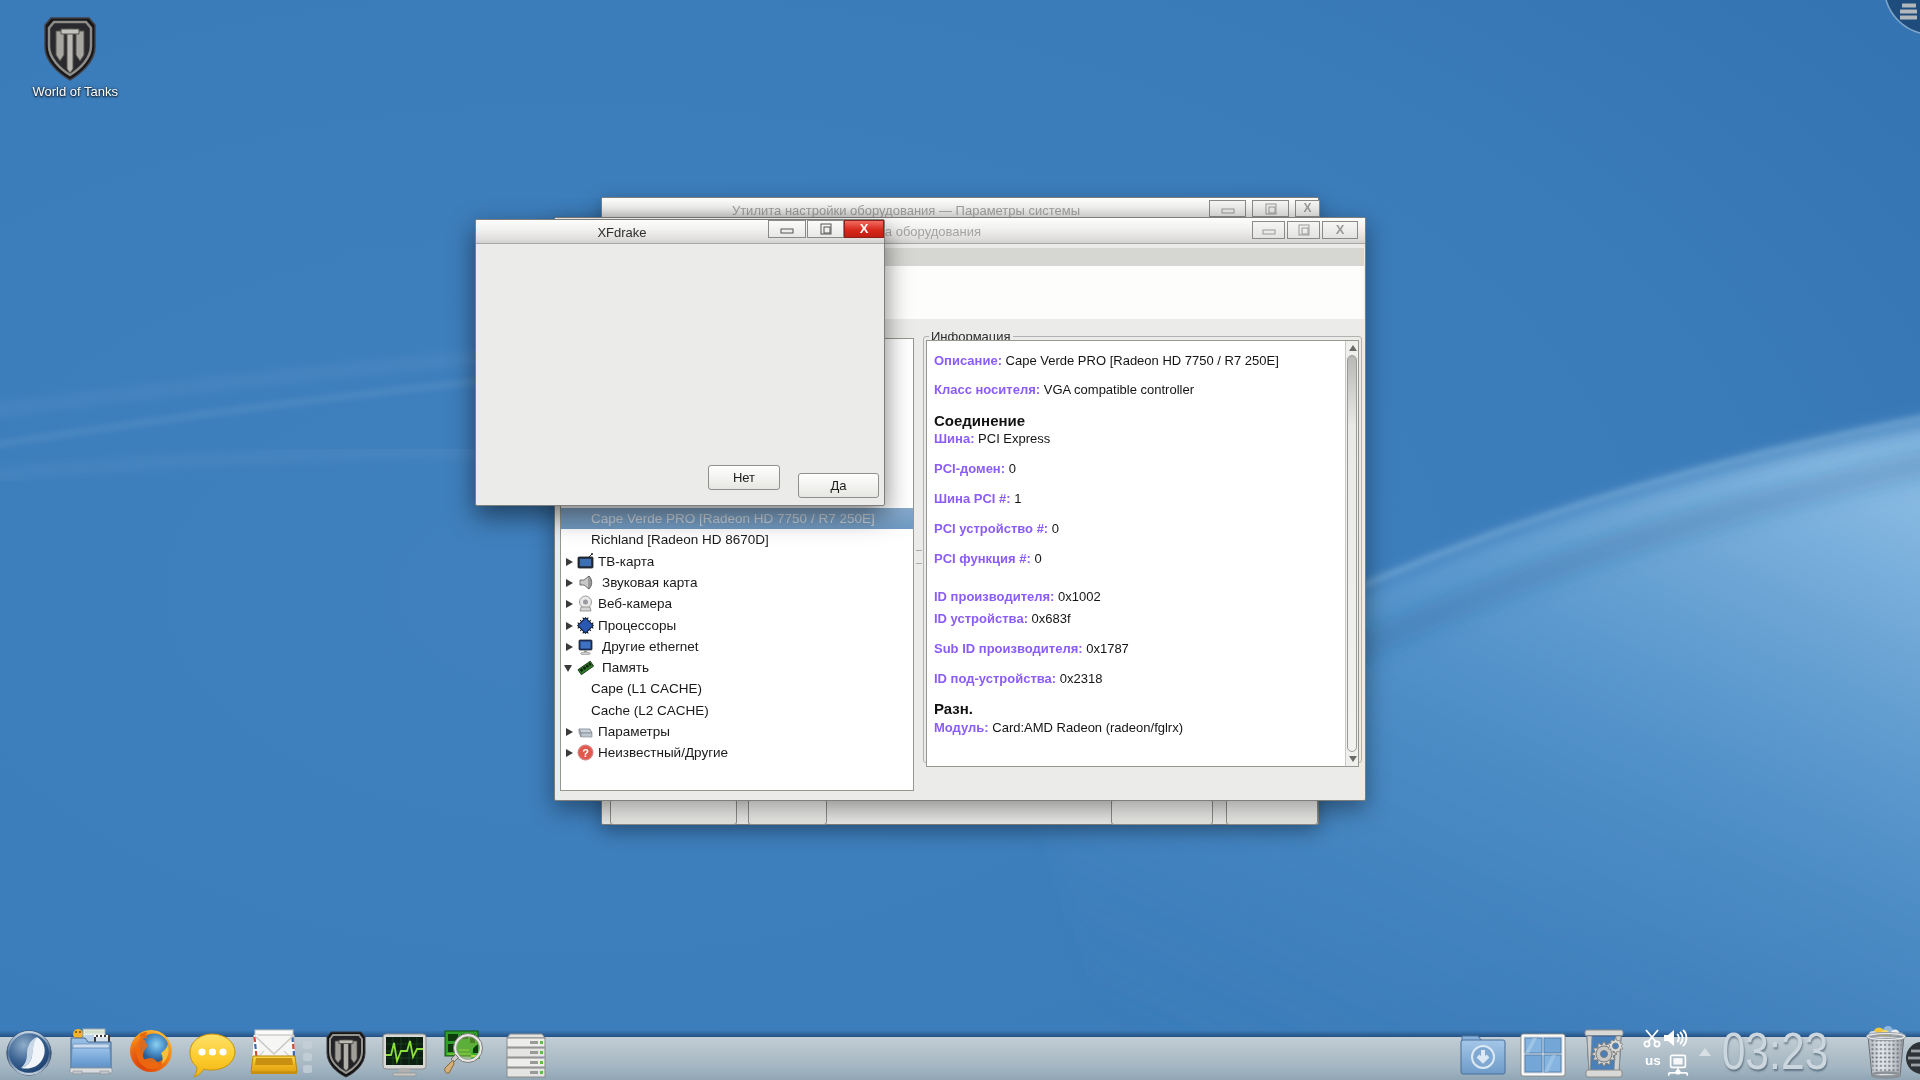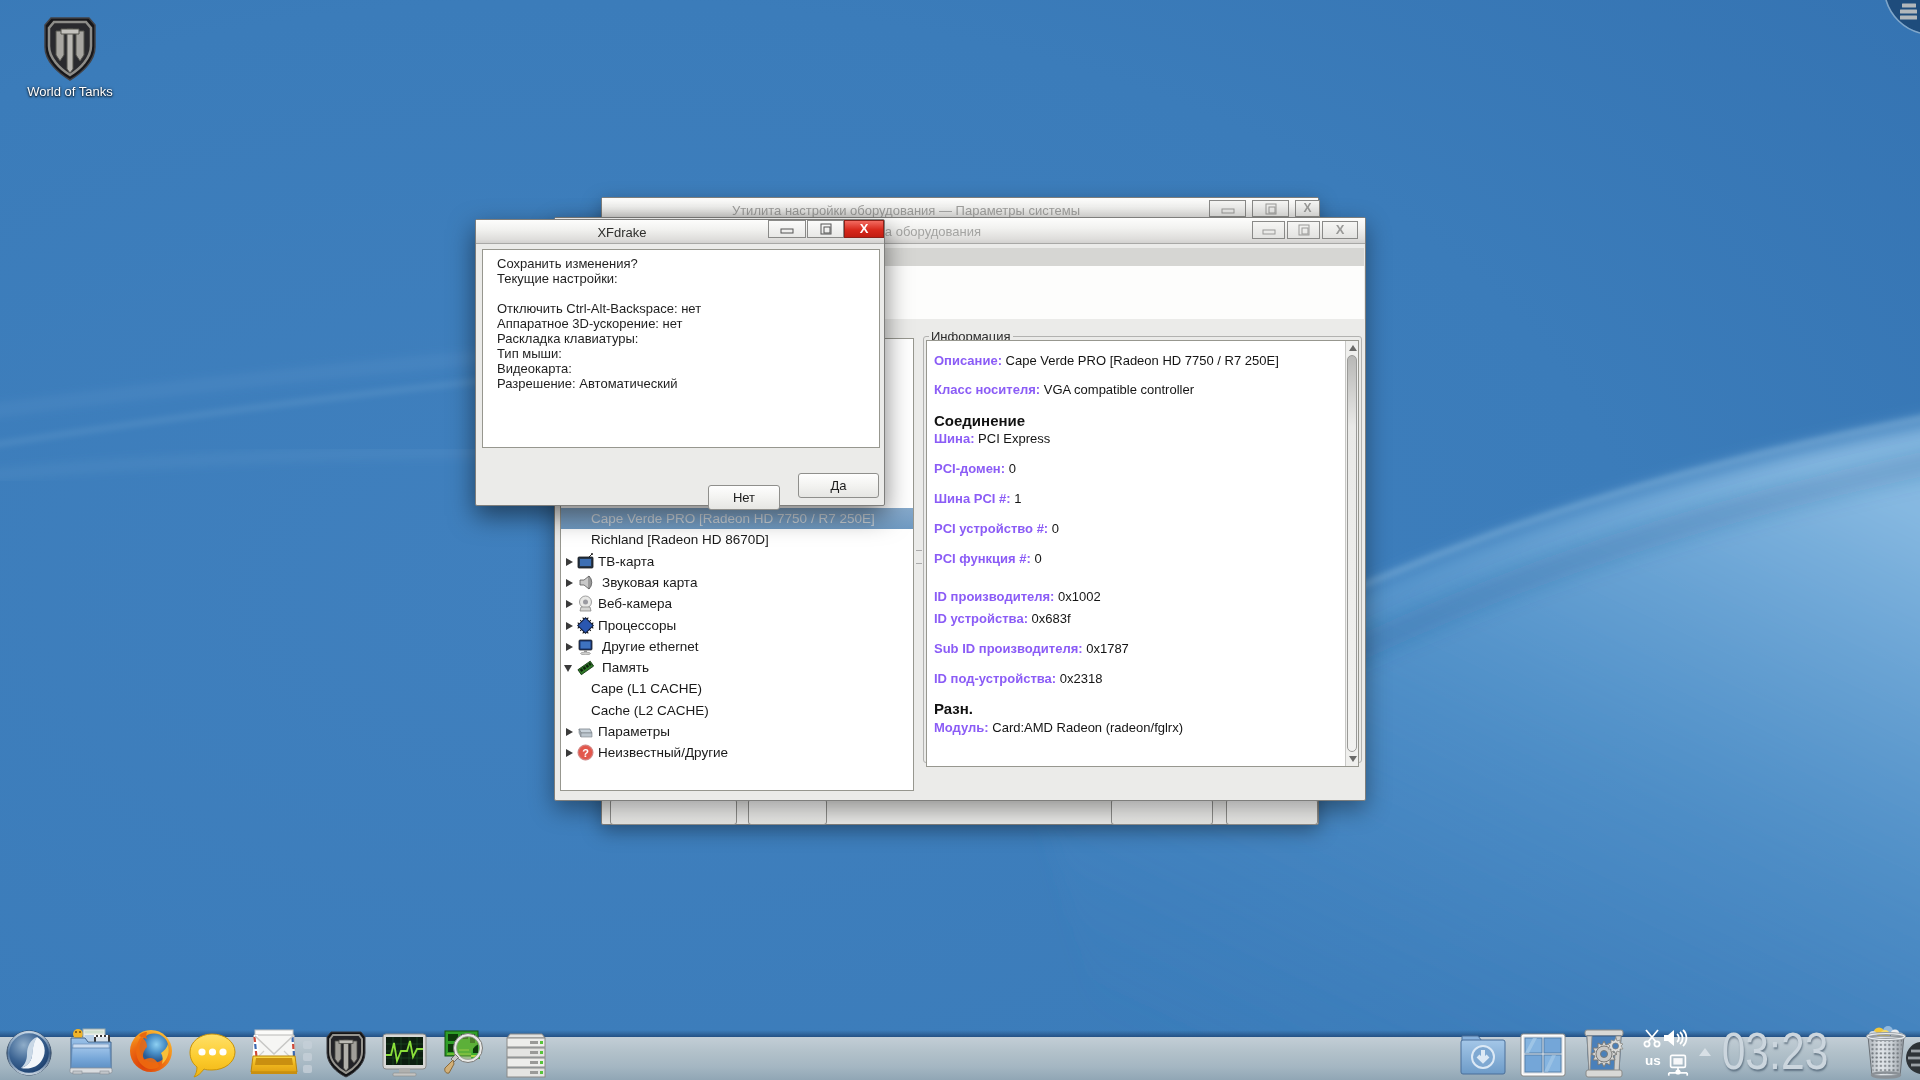--- a/index.html
+++ b/index.html
@@ -81,21 +81,21 @@
 
 <div class="abs" style="left:22px;top:14px;width:96px;height:92px">
  <svg width="52" height="64" viewBox="0 0 52 64" style="position:absolute;left:22px;top:3px">
   <path d="M7,1 L45,1 L51,8 L51,30 C51,44 38,56 26,63 C14,56 1,44 1,30 L1,8 Z" fill="#17171a" stroke="#434347" stroke-width="1.5"></path>
   <path d="M10,5 L42,5 L47,11 L47,29 C47,41 36,52 26,58 C16,52 5,41 5,29 L5,11 Z" fill="#2a2a2e" stroke="#8e8d89" stroke-width="2.5"></path>
   <path d="M23,12 L29,12 L29,52 L26,56 L23,52 Z" fill="#b9b7b2" stroke="#55544f" stroke-width="1"></path>
   <path d="M12,14 L20,14 L20,38 L16,44 L12,38 Z" fill="#a8a6a1" stroke="#55544f" stroke-width="1"></path>
   <path d="M32,14 L40,14 L40,38 L36,44 L32,38 Z" fill="#a8a6a1" stroke="#55544f" stroke-width="1"></path>
   <path d="M17,12 L35,12 L35,17 L17,17 Z" fill="#c4c2bd" stroke="#55544f" stroke-width="1"></path>
  </svg>
- <div class="abs" style="left:0;top:70px;width:96px;text-align:center;font-size:13px;color:#fff;text-shadow:0 1px 2px rgba(0,0,0,0.9),0 0 3px rgba(0,0,0,0.6)">World of Tanks</div>
+ <div class="abs" style="left:0;top:70px;width:96px;text-align:right;font-size:13px;color:#fff;text-shadow:0 1px 2px rgba(0,0,0,0.9),0 0 3px rgba(0,0,0,0.6)">World of Tanks</div>
 </div>
 
 <div class="win" style="left:601px;top:197px;width:718px;height:628px;box-shadow:0 6px 20px rgba(0,0,0,0.35)">
  <div class="tbar" style="height:25px"></div>
  <div class="ttext" style="left:0;width:608px;top:5px;text-align:center;color:#a0a09e">Утилита настройки оборудования — Параметры системы</div>
  <div class="wb wbi" style="left:607px;top:2px;width:37px;height:17px">
       <span class="g-min"></span>
     </div>
  <div class="wb wbi" style="left:650px;top:2px;width:37px;height:17px">
       <span class="g-max"></span>
@@ -262,31 +262,21 @@
 <div class="win" id="dlg" style="left:475px;top:219px;width:410px;height:287px;box-shadow:0 10px 26px rgba(0,0,0,0.5)">
  <div class="tbar" style="height:24px"></div>
  <div class="ttext" style="left:0;width:292px;top:5px;text-align:center;color:#2e2e2c">XFdrake</div>
  <div class="wb" style="left:292px;top:0px;width:38px;height:18px">
       <span class="g-min"></span>
     </div>
  <div class="wb" style="left:331px;top:0px;width:37px;height:18px">
       <span class="g-max"></span>
     </div>
  <div class="wb wb-close" style="left:368px;top:0px;width:40px;height:18px;font-size:13px;line-height:16px">X</div>
- <div class="whitebox" style="left:6px;top:29px;width:398px;height:199px;font-size:13px;color:#1e1e1e;line-height:15px;padding:6px 0 0 14px">
-Сохранить изменения?<br>
-Текущие настройки:<br><br>
-Отключить Ctrl-Alt-Backspace: нет<br>
-Аппаратное 3D-ускорение: нет<br>
-Раскладка клавиатуры:<br>
-Тип мыши:<br>
-Видеокарта:<br>
-Разрешение: Автоматический
- </div>
- <div class="btn" style="left:232px;top:265px;width:72px;height:25px;line-height:23px">Нет</div>
+ <div class="btn" style="left:232px;top:245px;width:72px;height:25px;line-height:23px">Нет</div>
  <div class="btn" style="left:322px;top:253px;width:81px;height:25px;line-height:23px">Да</div>
 </div>
 
 <div id="tbshadow"></div>
 <div id="taskbar"></div>
 <div id="icons">
  
  <svg class="abs" style="left:4px;top:1030px" width="52" height="48" viewBox="0 0 52 48">
   <defs>
         <radialGradient id="sph" cx="0.38" cy="0.32" r="0.85">

